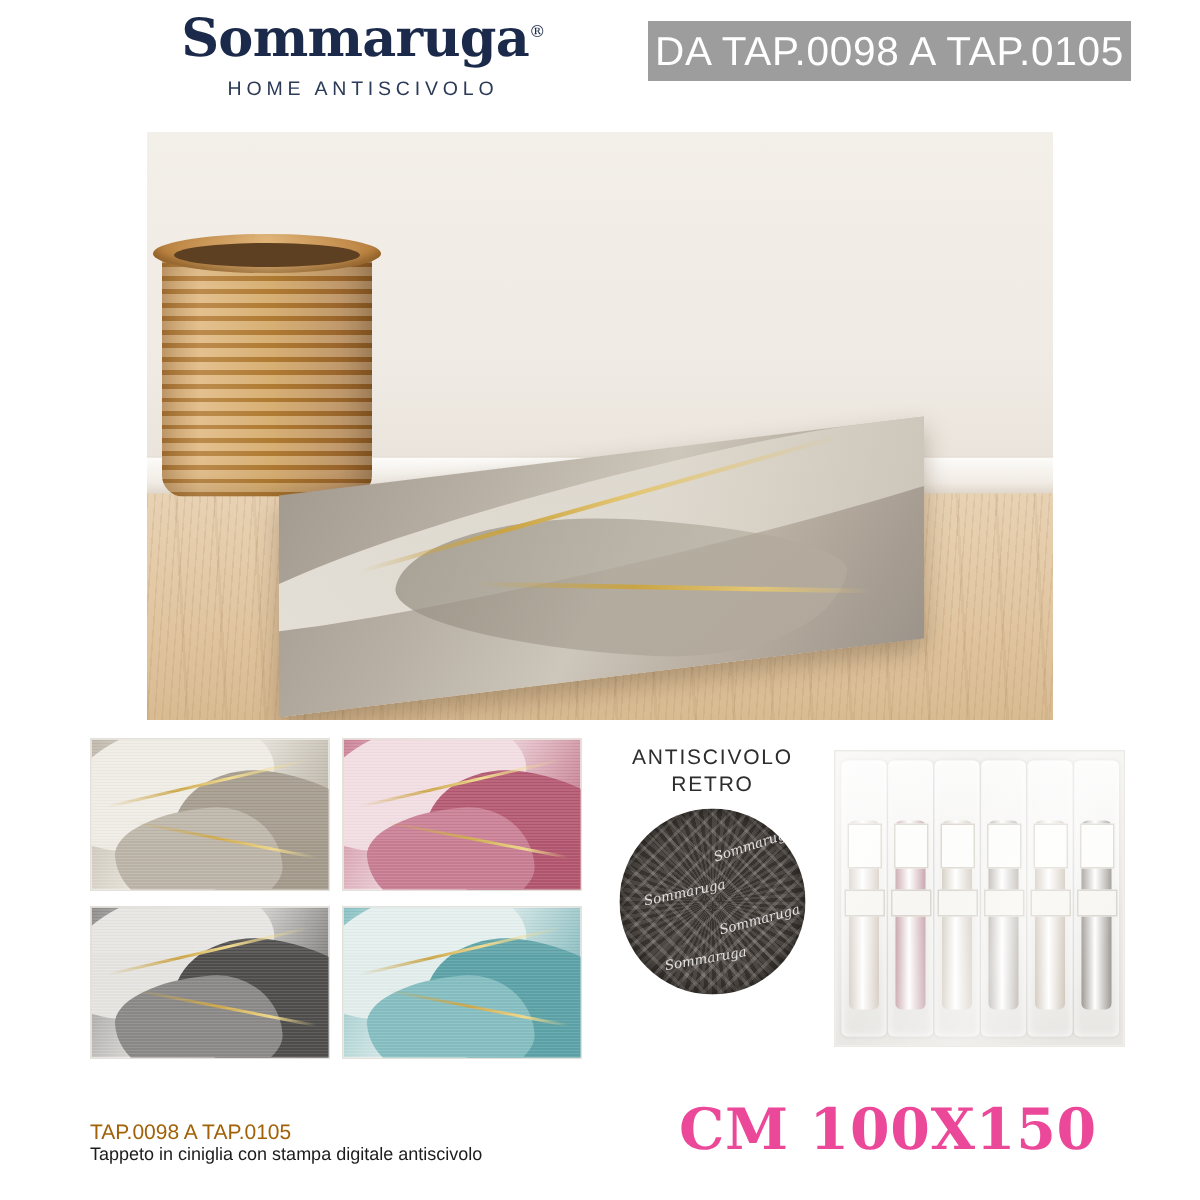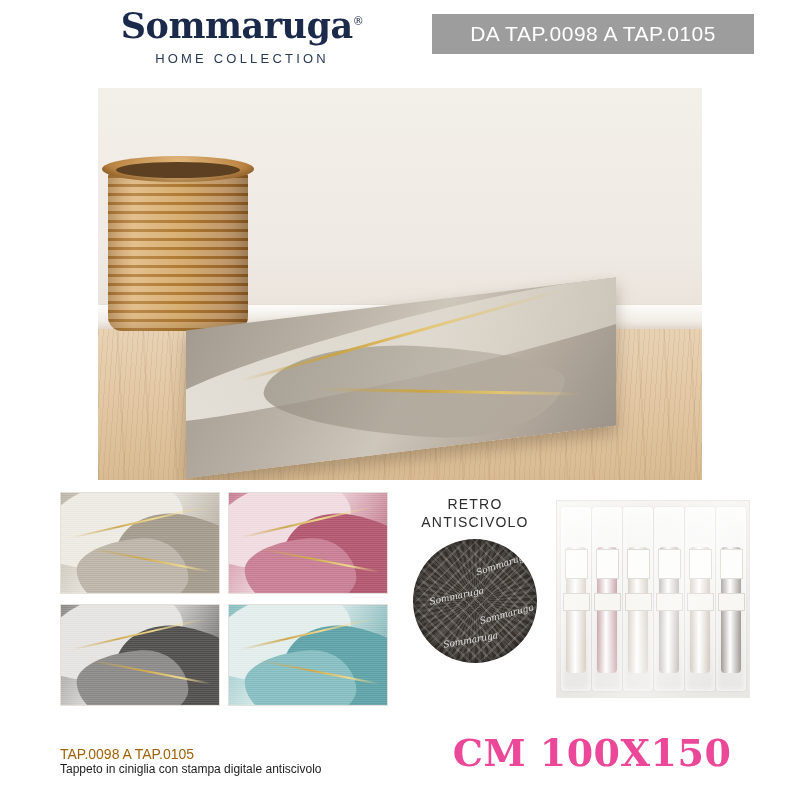--- a/index.html
+++ b/index.html
@@ -52,21 +52,21 @@
     font-family: "Liberation Sans", sans-serif;
   }
   .code-banner {
     position: absolute;
     left: 432px;
     top: 14px;
     width: 322px;
     height: 40px;
     background: #9d9d9d;
     color: #ffffff;
-    font-size: 21px;
+    font-size: 27px;
     letter-spacing: 0.5px;
     display: flex;
     align-items: center;
     justify-content: center;
     font-family: "Liberation Sans", sans-serif;
   }
 
   
   .hero {
     position: absolute;
@@ -347,21 +347,21 @@
     color: #ec4899;
     letter-spacing: 0.5px;
   }
 </style>
 </head>
 <body>
 
 <div class="header">
   <div class="brand">
     <div class="brand-name"><span>Sommaruga</span><span class="brand-reg">®</span></div>
-    <div class="brand-sub">HOME COLLECTION</div>
+    <div class="brand-sub">HOME ANTISCIVOLO</div>
   </div>
   <div class="code-banner">DA TAP.0098 A TAP.0105</div>
 </div>
 
 <div class="hero">
   <div class="hero-wall"></div>
   <div class="hero-skirting"></div>
   <div class="hero-floor"></div>
   <div class="basket">
     <div class="basket-rim"></div>
@@ -417,22 +417,22 @@
       <div class="b3" style="background: rgb(134, 191, 194);"></div>
       <div class="gl"></div>
       <div class="gl2"></div>
     </div>
     <div class="sw-texture"></div>
   </div>
 </div>
 
 <div class="retro">
   <div class="retro-title">
+    <div>ANTISCIVOLO</div>
     <div>RETRO</div>
-    <div>ANTISCIVOLO</div>
   </div>
   <div class="retro-disc">
     <span class="retro-mark rm1">Sommaruga</span>
     <span class="retro-mark rm2">Sommaruga</span>
     <span class="retro-mark rm3">Sommaruga</span>
     <span class="retro-mark rm4">Sommaruga</span>
   </div>
 </div>
 
 <div class="pack" id="pack-root">

